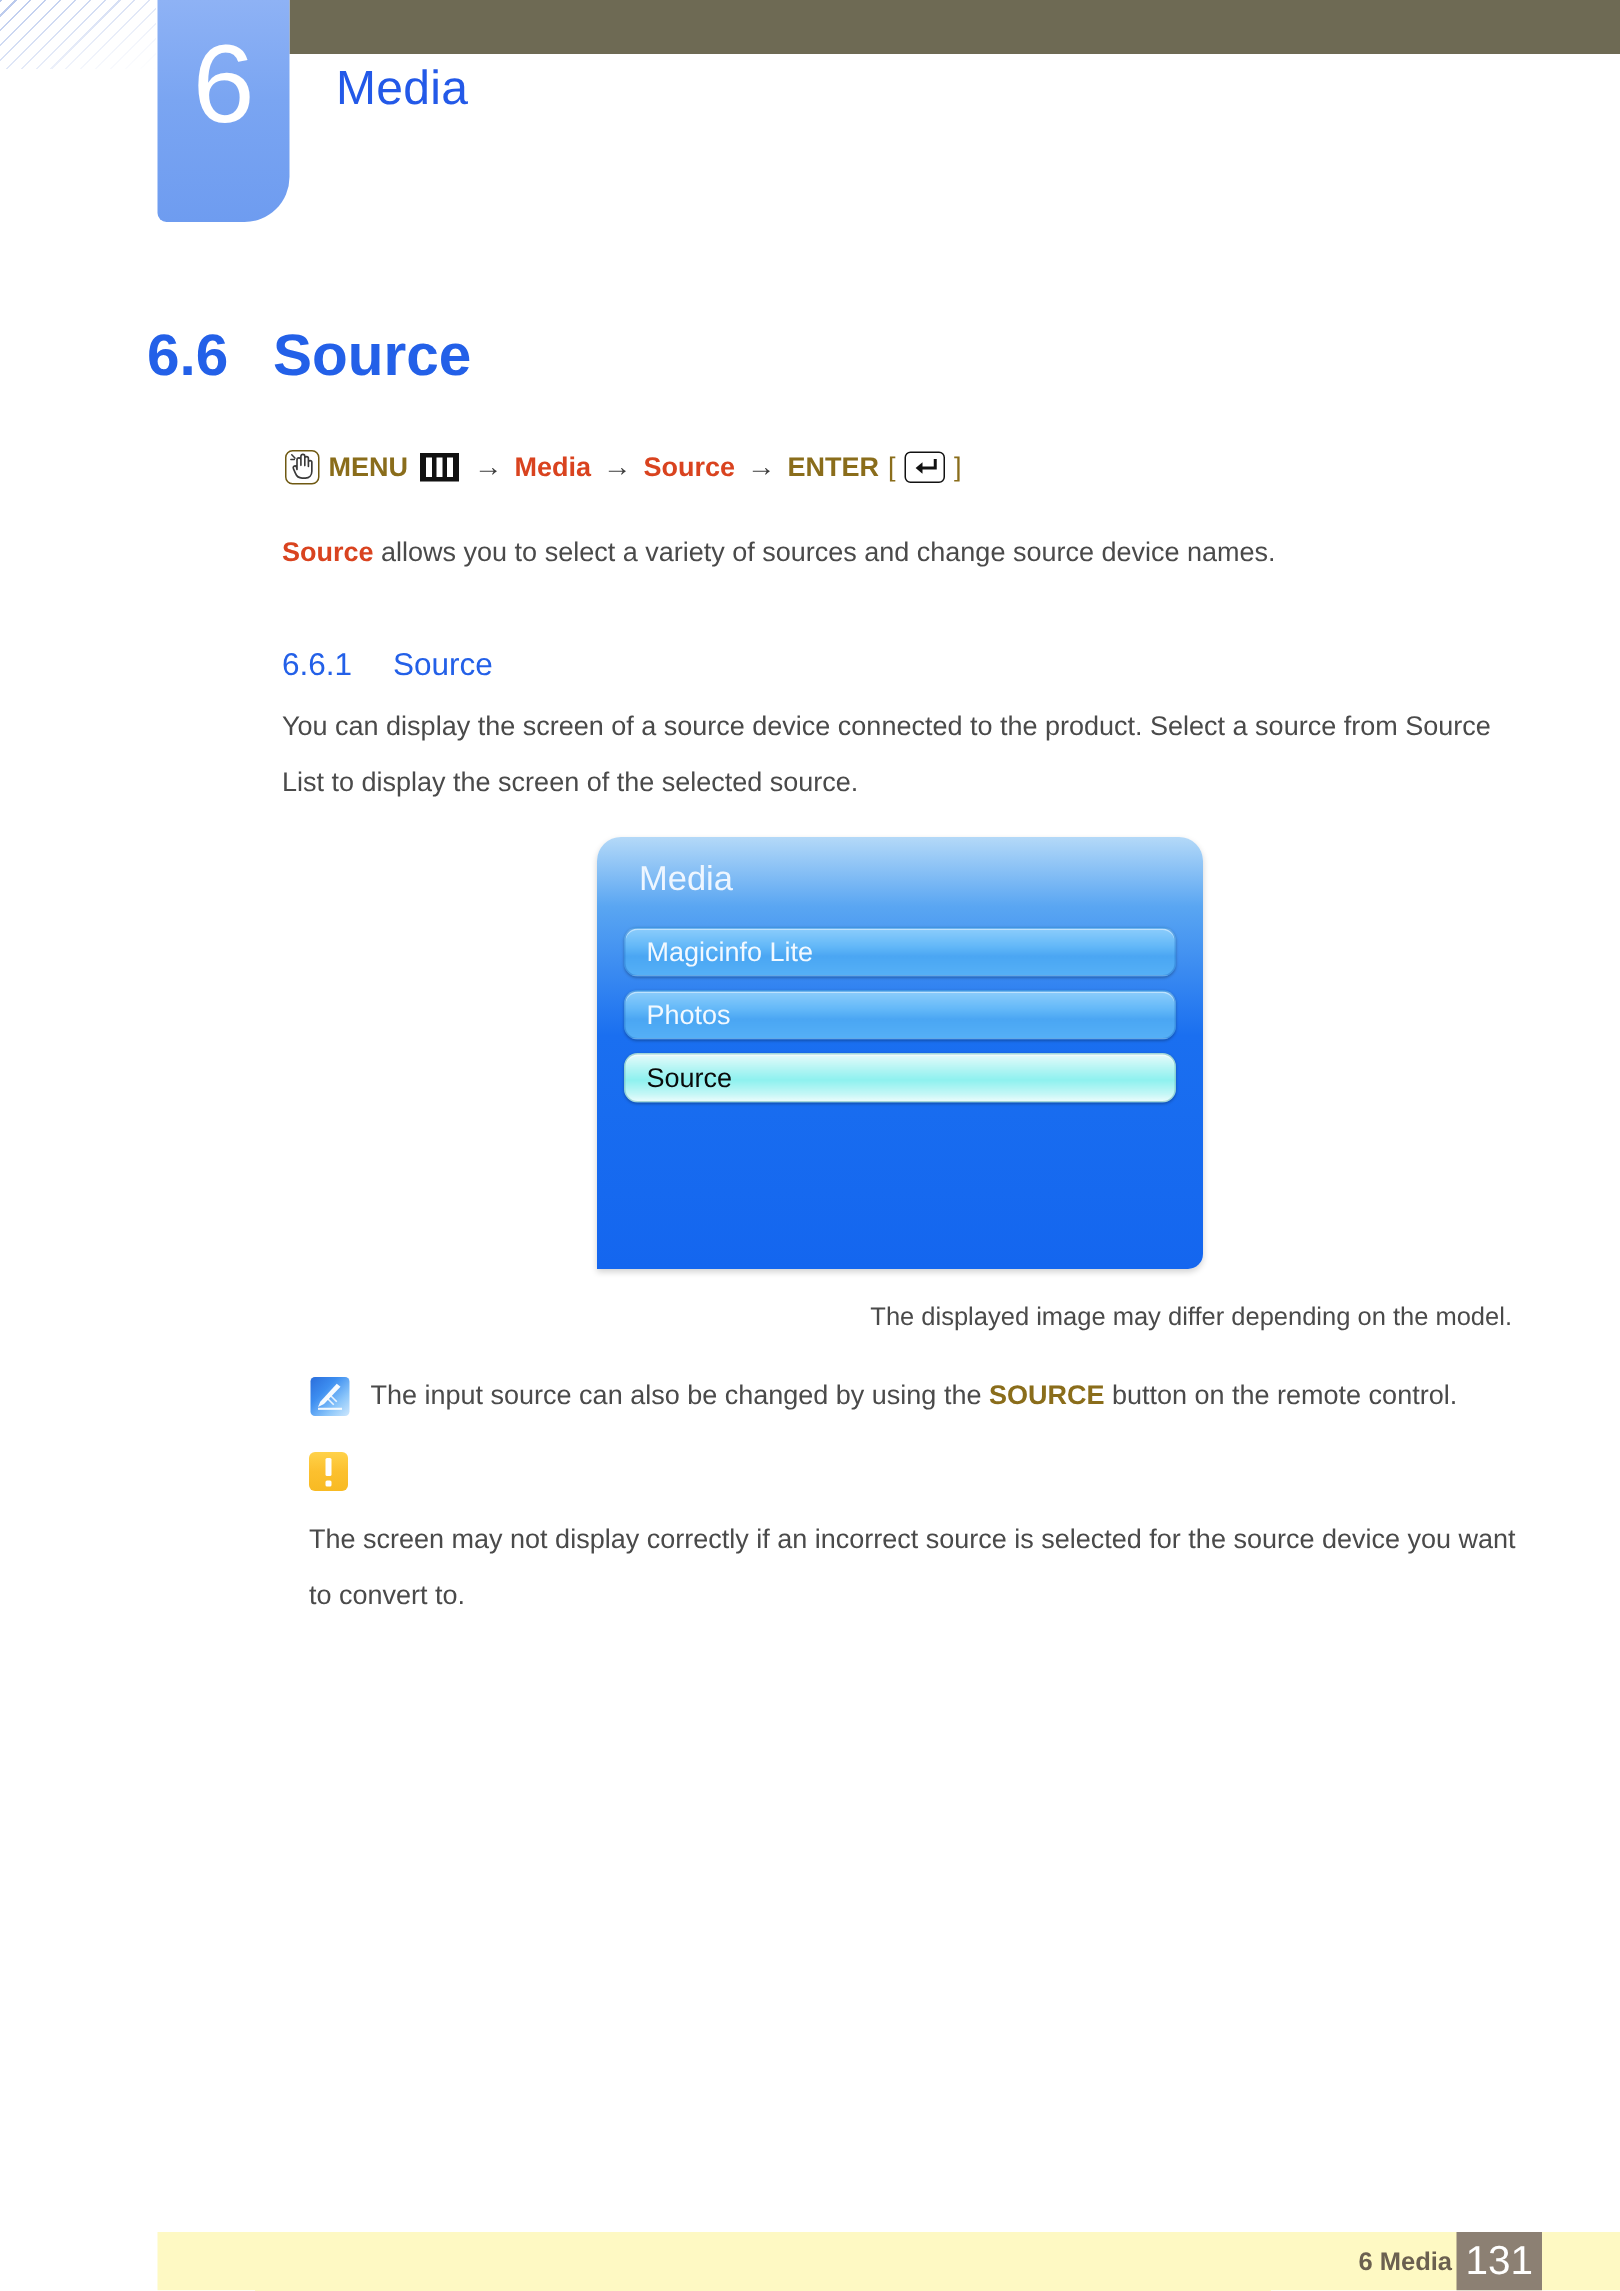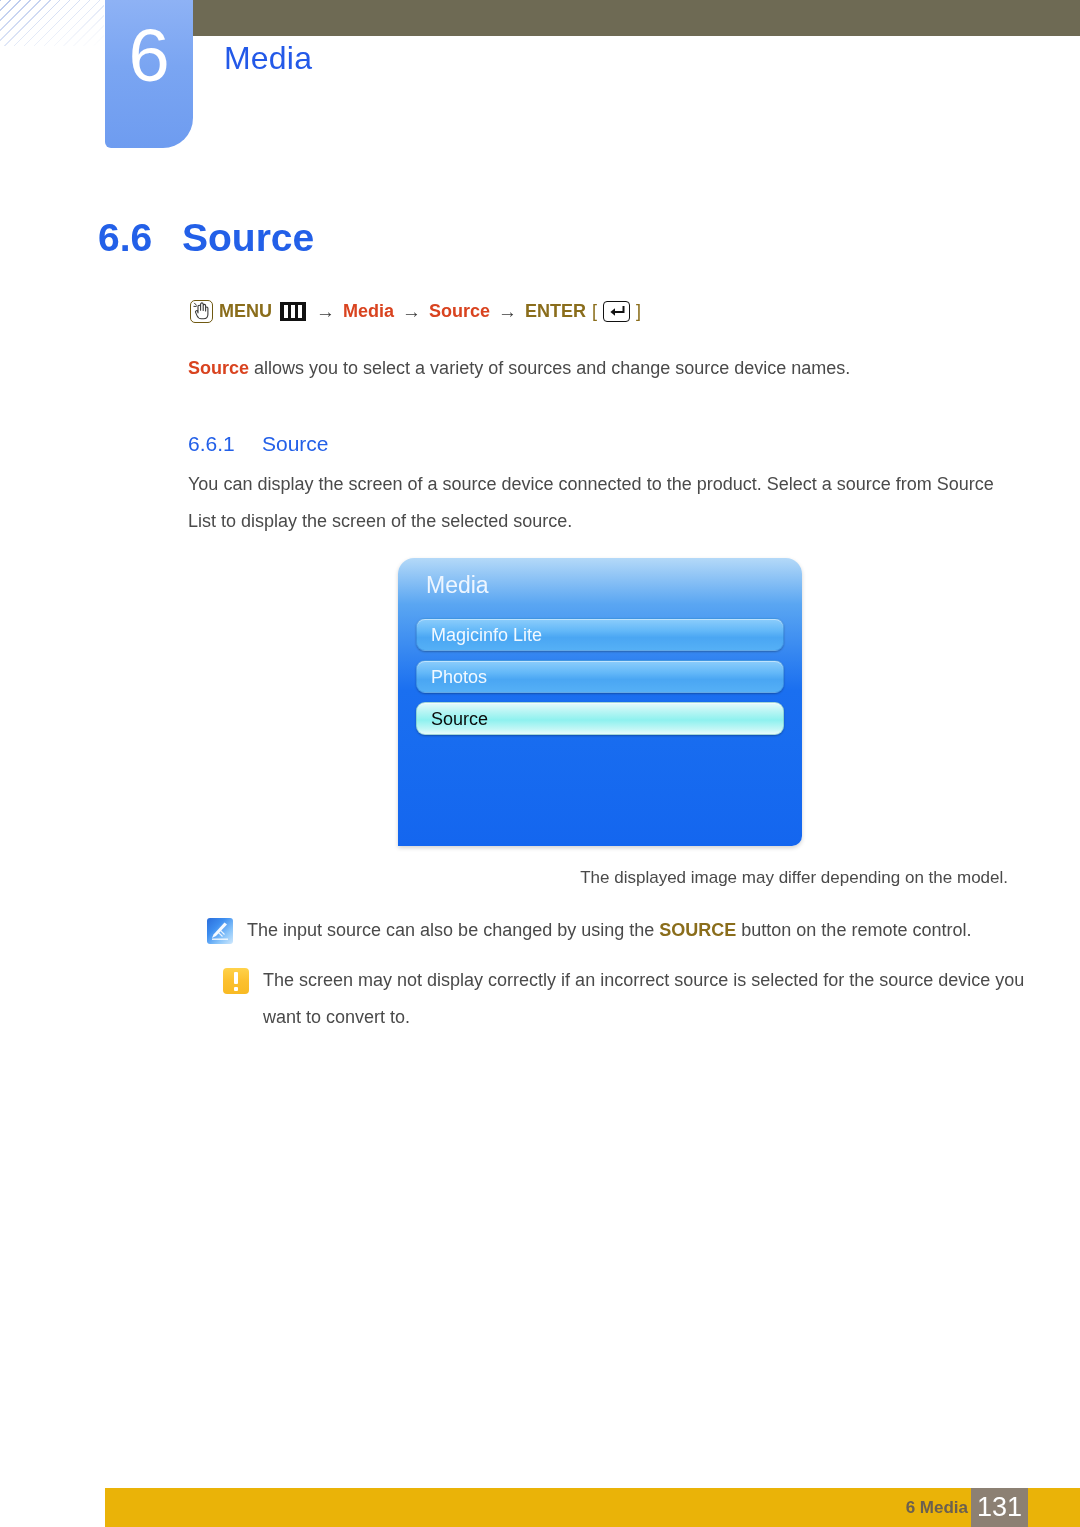--- a/index.html
+++ b/index.html
@@ -205,21 +205,21 @@
 
   
   .note {
     position: absolute;
     display: flex;
     align-items: flex-start;
     gap: 14px;
     padding-left: 19px;
   }
   .note-1 { left: 188px; top: 912px; width: 820px; }
-  .note-2 { left: 204px; top: 962px; width: 820px; }
+  .note-2 { left: 187px; top: 962px; width: 820px; flex-direction: column; }
   .note-text {
     font-size: 18px;
     color: #4a4a4a;
     line-height: 37px;
     padding-top: 0px;
   }
   .note-text .olive { color: #8a6d1b; font-weight: 700; }
 
   .ico-note {
     flex: 0 0 auto;
@@ -255,21 +255,21 @@
     width: 4px; height: 4px;
     background: #fff;
     border-radius: 1px;
   }
 
   
   .footer {
     position: absolute;
     left: 105px; top: 1488px;
     width: 975px; height: 39px;
-    background: #eab308;
+    background: #fef9c3;
   }
   .footer-label {
     position: absolute;
     right: 112px; top: 50%;
     transform: translateY(-50%);
     font-size: 17px;
     color: #6b6050;
     font-weight: 700;
     white-space: nowrap;
   }

